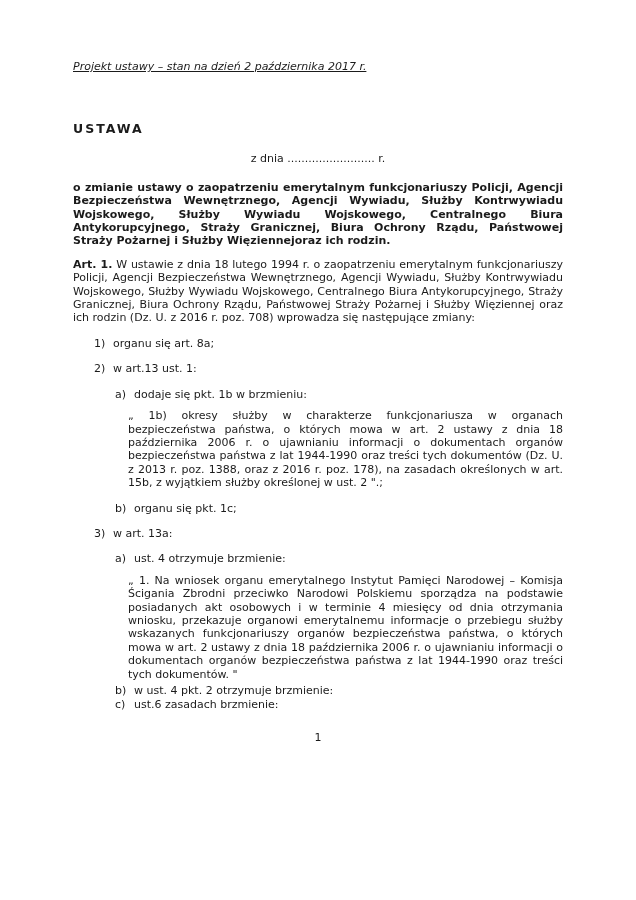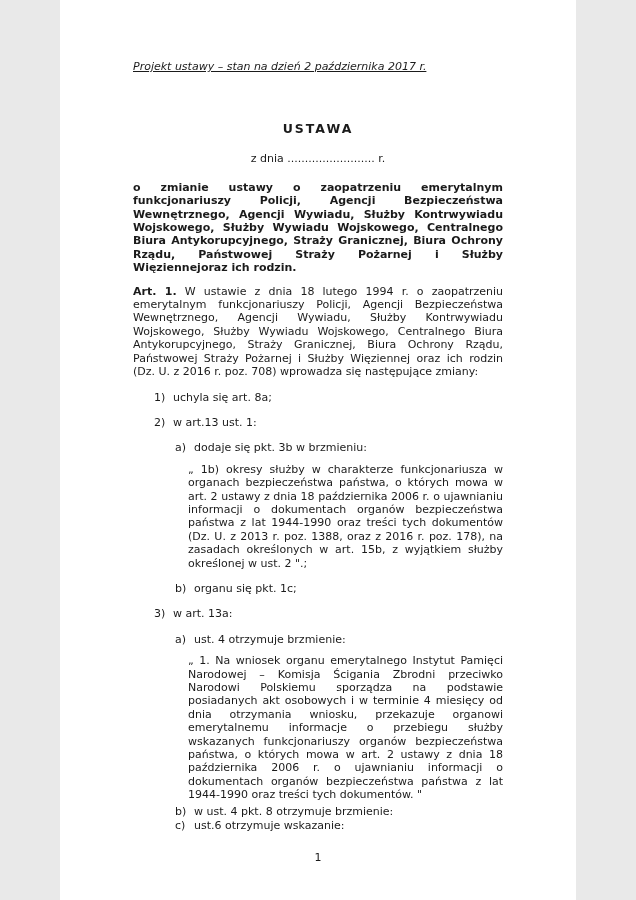--- a/index.html
+++ b/index.html
@@ -3,42 +3,41 @@
 <meta charset="utf-8">
 <title>Projekt ustawy</title>
 <style>
   html, body {
     margin: 0;
     padding: 0;
     background: #e9e9e9;
   }
   .sheet {
     position: relative;
-    width: 516px;
+    width: 636px;
     height: 900px;
     margin: 0 auto;
     background: #ffffff;
     box-sizing: border-box;
     padding: 60px 73px 0 73px;
     font-family: "DejaVu Sans", "Liberation Sans", sans-serif;
     font-size: 11px;
     line-height: 13.4px;
     color: #1b1b1b;
     overflow: hidden;
   }
   .draft-header {
     margin: 0 0 0 0;
     font-style: italic;
   }
   .draft-header .u {
     text-decoration: underline;
   }
   .ustawa {
     margin: 49px 0 0 0;
-    text-align: center;
     font-size: 12.5px;
     font-weight: bold;
     letter-spacing: 2px;
     line-height: 14px;
   }
   .dateline {
     margin: 16px 0 4px 0;
     text-align: center;
   }
   .subject {
@@ -87,31 +86,31 @@
 
   <p class="dateline">z dnia ......................... r.</p>
 
   <p class="subject">o zmianie ustawy o zaopatrzeniu emerytalnym funkcjonariuszy Policji, Agencji Bezpieczeństwa Wewnętrznego, Agencji Wywiadu, Służby Kontrwywiadu Wojskowego, Służby Wywiadu Wojskowego, Centralnego Biura Antykorupcyjnego, Straży Granicznej, Biura Ochrony Rządu, Państwowej Straży Pożarnej i Służby Więziennejoraz ich rodzin.</p>
 
   <p class="article"><span class="b">Art. 1.</span>
     <span>W ustawie z dnia 18 lutego 1994 r. o zaopatrzeniu emerytalnym funkcjonariuszy Policji, Agencji Bezpieczeństwa Wewnętrznego, Agencji Wywiadu, Służby Kontrwywiadu Wojskowego, Służby Wywiadu Wojskowego, Centralnego Biura Antykorupcyjnego, Straży Granicznej, Biura Ochrony Rządu, Państwowej Straży Pożarnej i Służby Więziennej oraz ich rodzin (Dz. U. z 2016 r. poz. 708) wprowadza się następujące zmiany:</span></p>
 
   <div class="row lvl1">
     <span class="mk">1)</span>
-    <span class="tx">uchyla się art. 8a;</span>
+    <span class="tx">organu się art. 8a;</span>
   </div>
 
   <div class="row lvl1">
     <span class="mk">2)</span>
     <span class="tx">w art.13 ust. 1:</span>
   </div>
 
   <div class="row lvl2">
     <span class="mk">a)</span>
-    <span class="tx">dodaje się pkt. 3b w brzmieniu:</span>
+    <span class="tx">dodaje się pkt. 1b w brzmieniu:</span>
   </div>
 
   <div class="quote">„ 1b) okresy służby w charakterze funkcjonariusza w organach bezpieczeństwa państwa, o których mowa w art. 2 ustawy z dnia 18 października 2006 r. o ujawnianiu informacji o dokumentach organów bezpieczeństwa państwa z lat 1944-1990 oraz treści tych dokumentów (Dz. U. z 2013 r. poz. 1388, oraz z 2016 r. poz. 178), na zasadach określonych w art. 15b, z wyjątkiem służby określonej w ust. 2 ".;</div>
 
   <div class="row lvl2">
     <span class="mk">b)</span>
     <span class="tx">organu się pkt. 1c;</span>
   </div>
 
   <div class="row lvl1">
@@ -121,24 +120,24 @@
 
   <div class="row lvl2">
     <span class="mk">a)</span>
     <span class="tx">ust. 4 otrzymuje brzmienie:</span>
   </div>
 
   <div class="quote">„ 1. Na wniosek organu emerytalnego Instytut Pamięci Narodowej – Komisja Ścigania Zbrodni przeciwko Narodowi Polskiemu sporządza na podstawie posiadanych akt osobowych i w terminie 4 miesięcy od dnia otrzymania wniosku, przekazuje organowi emerytalnemu informacje o przebiegu służby wskazanych funkcjonariuszy organów bezpieczeństwa państwa, o których mowa w art. 2 ustawy z dnia 18 października 2006 r. o ujawnianiu informacji o dokumentach organów bezpieczeństwa państwa z lat 1944-1990 oraz treści tych dokumentów. "</div>
 
   <div class="row lvl2 mt3">
     <span class="mk">b)</span>
-    <span class="tx">w ust. 4 pkt. 8 otrzymuje brzmienie:</span>
+    <span class="tx">w ust. 4 pkt. 2 otrzymuje brzmienie:</span>
   </div>
 
 
   <div class="row lvl2 mt1">
     <span class="mk">c)</span>
-    <span class="tx">ust.6 otrzymuje wskazanie:</span>
+    <span class="tx">ust.6 zasadach brzmienie:</span>
   </div>
 
   <div class="pagenum">1</div>
 
 </div>
 
 </body></html>

